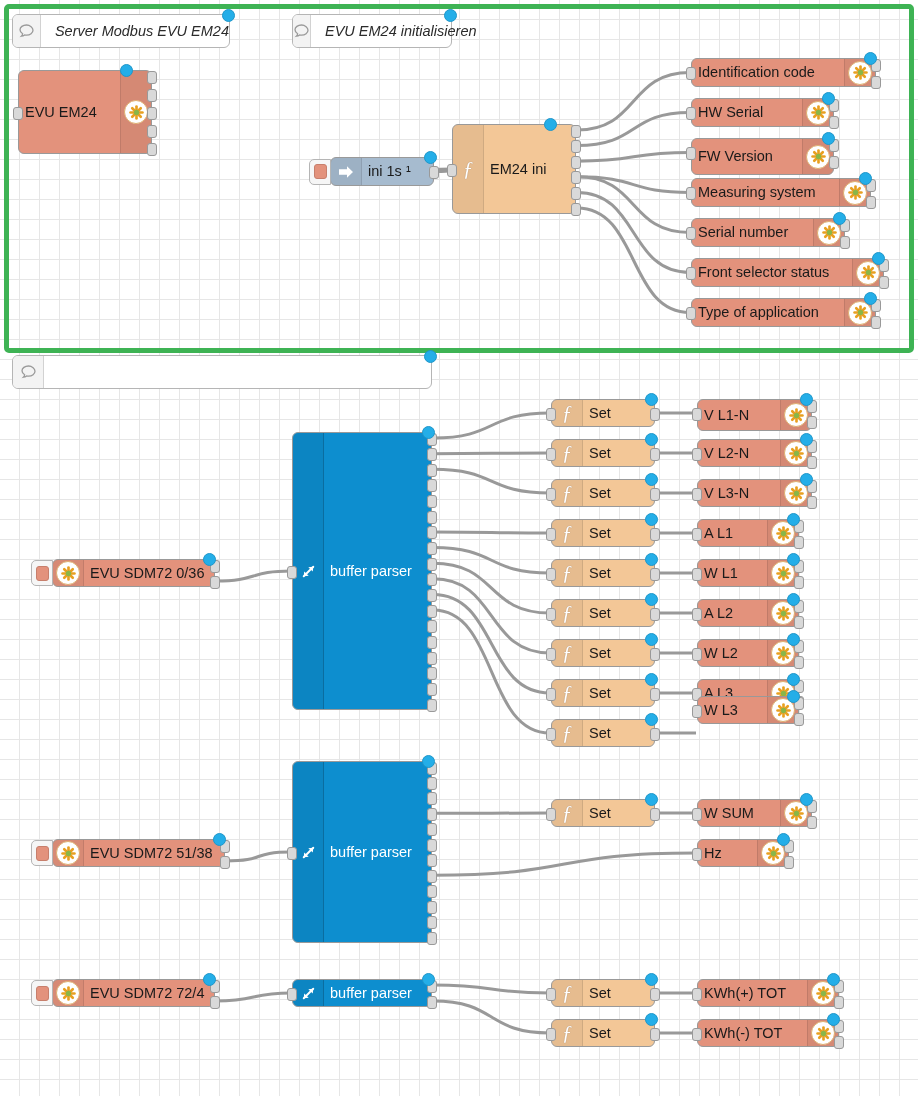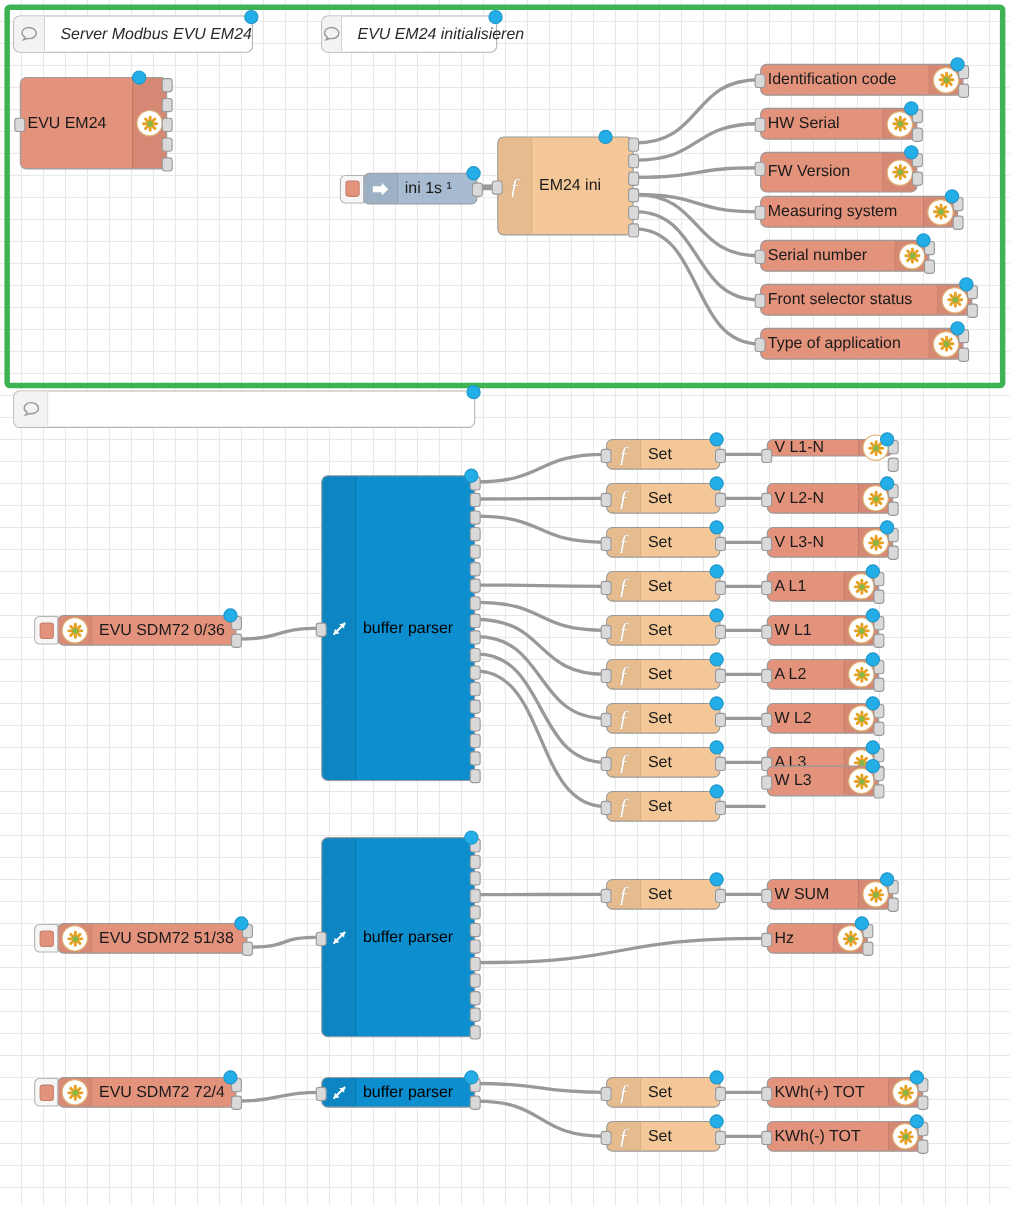--- a/index.html
+++ b/index.html
@@ -43,21 +43,21 @@
     color:#1a1a1a;
     font-size:14.5px;
     line-height:1;
   }
   .node .lbl{flex:1;white-space:nowrap;padding:0 6px;}
 
   
   .n-modbus{background:#e3927c;}
   .n-func{background:#f3c797;}
   .n-inject{background:#a6bbcf;}
-  .n-buffer{background:#0d8ecf;color:#000000;}
+  .n-buffer{background:#0d8ecf;color:#ffffff;}
   .n-comment{background:#ffffff;}
 
   
   .accent-l{
     width:30px;align-self:stretch;
     border-right:1px solid rgba(0,0,0,.10);
     border-radius:5px 0 0 5px;
     display:flex;align-items:center;justify-content:center;
     background:rgba(0,0,0,.05);
   }
@@ -638,21 +638,21 @@
       </div>
       <div class="node n-func" style="left: 551px; top: 1019px; width: 104px; height: 28px;">
         <span class="accent-l">
           <span class="fn-glyph">ƒ</span>
         </span>
         <span class="lbl">Set</span>
         <span class="port in" style="top:7.5px"></span>
         <span class="port out" style="top:7.5px"></span>
         <span class="bluedot" style="right: -4px; top: -7px;"></span>
       </div>
-      <div class="node n-modbus" style="left: 697px; top: 399px; width: 115px; height: 16px;">
+      <div class="node n-modbus" style="left: 697px; top: 399px; width: 115px; height: 32px;">
         <span class="lbl">V L1-N</span>
         <span class="accent-r">
           <span class="modbus-icon">
     <svg class="icon-svg" width="17" height="17" viewBox="0 0 20 20">
       <g stroke="#e8a020" stroke-width="3.1" stroke-linecap="round">
         <line x1="10" y1="3" x2="10" y2="17"></line>
         <line x1="3" y1="10" x2="17" y2="10"></line>
         <line x1="5" y1="5" x2="15" y2="15"></line>
         <line x1="15" y1="5" x2="5" y2="15"></line>
       </g>

